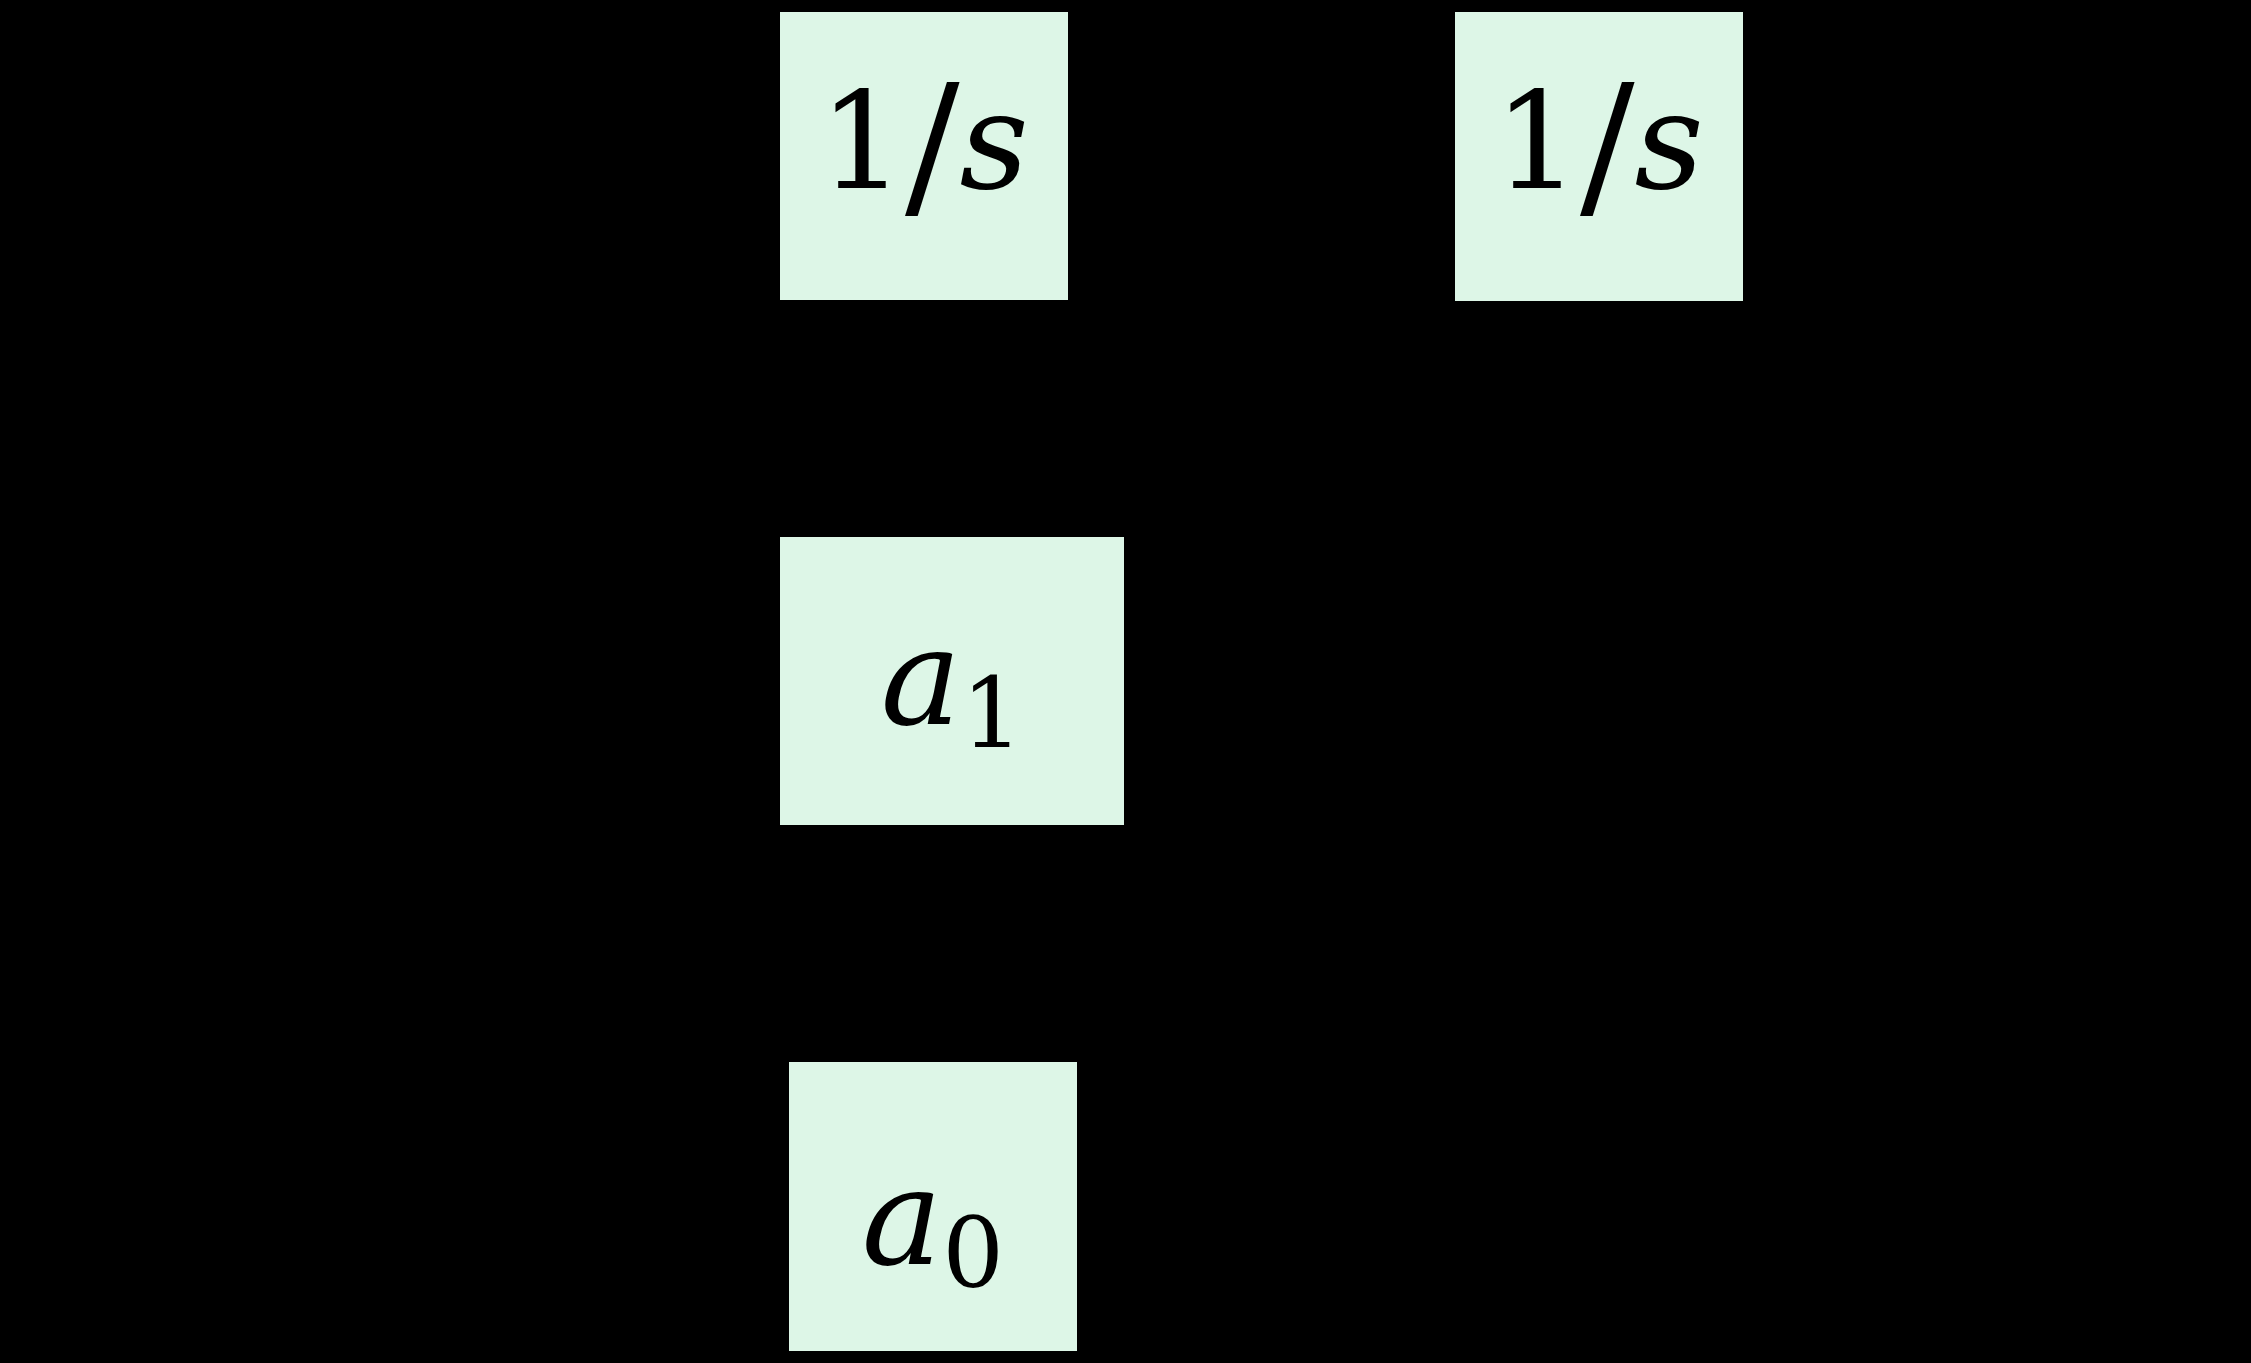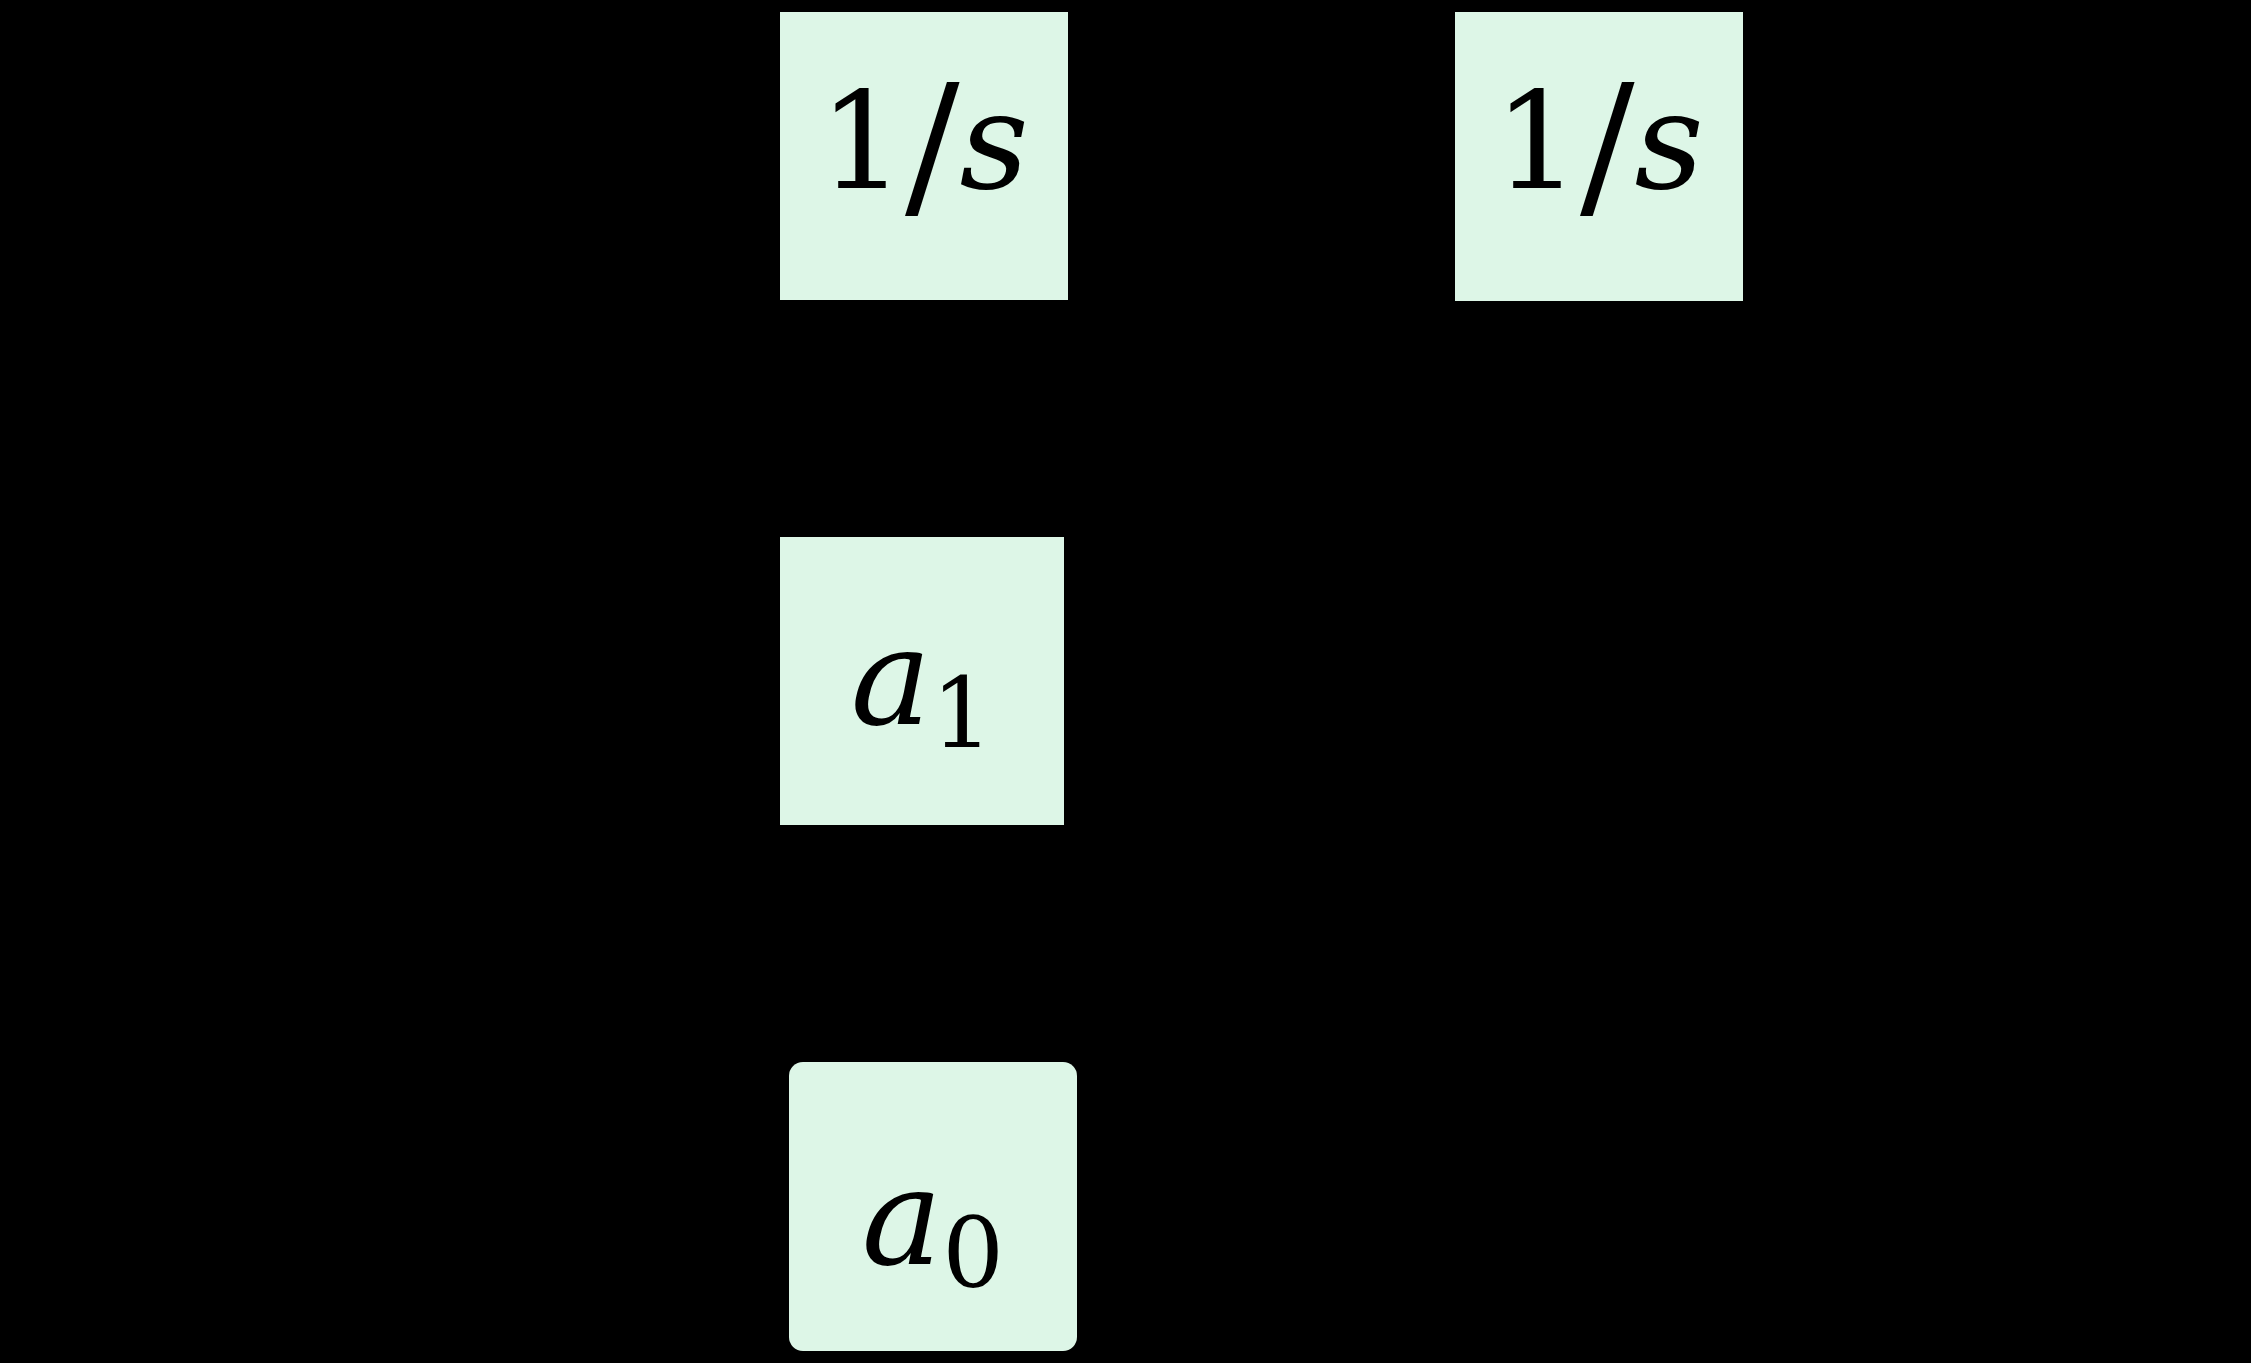--- a/index.html
+++ b/index.html
@@ -21,21 +21,21 @@
     align-items: center;
     justify-content: center;
     box-sizing: border-box;
     background: #ddf6e7;
     color: #000000;
     font-family: "DejaVu Serif", "Liberation Serif", serif;
     font-size: 135px;
     line-height: 1;
   }
   .block.raised  { padding-bottom: 22px; }  
-  .block.lowered { padding-top: 30px; border-radius: 14px; }     
+  .block.lowered { padding-top: 30px; }     
   .lbl { white-space: nowrap; }
   .pre { font-style: normal; }
   .slash {
     font-size: 1.2em;
     vertical-align: -0.08em;
   }
   .var { font-style: italic; }
   .sub {
     font-size: 0.72em;
     vertical-align: -0.24em;
@@ -48,21 +48,21 @@
 <div class="canvas" style="width: 2251px; height: 1363px; background: rgb(0, 0, 0);">
 
   <div class="block raised" style="left: 780px; top: 12px; width: 288px; height: 288px; background: rgb(221, 246, 231); color: rgb(0, 0, 0);">
     <span class="lbl"><span class="pre">1</span><span class="slash">/</span><span class="var">s</span><span class="sub"></span></span>
   </div>
 
   <div class="block raised" style="left: 1455px; top: 12px; width: 288px; height: 289px; background: rgb(221, 246, 231); color: rgb(0, 0, 0);">
     <span class="lbl"><span class="pre">1</span><span class="slash">/</span><span class="var">s</span><span class="sub"></span></span>
   </div>
 
-  <div class="block" style="left: 780px; top: 537px; width: 284px; height: 288px; background: rgb(221, 246, 231); color: rgb(0, 0, 0);">
+  <div class="block" style="left: 780px; top: 537px; width: 344px; height: 288px; background: rgb(221, 246, 231); color: rgb(0, 0, 0);">
     <span class="lbl"><span class="pre"></span><span class="slash"></span><span class="var">a</span><span class="sub">1</span></span>
   </div>
 
   <div class="block lowered" style="left: 789px; top: 1062px; width: 288px; height: 289px; background: rgb(221, 246, 231); color: rgb(0, 0, 0);">
     <span class="lbl"><span class="pre"></span><span class="slash"></span><span class="var">a</span><span class="sub">0</span></span>
   </div>
 
 </div>
 
 </body></html>

